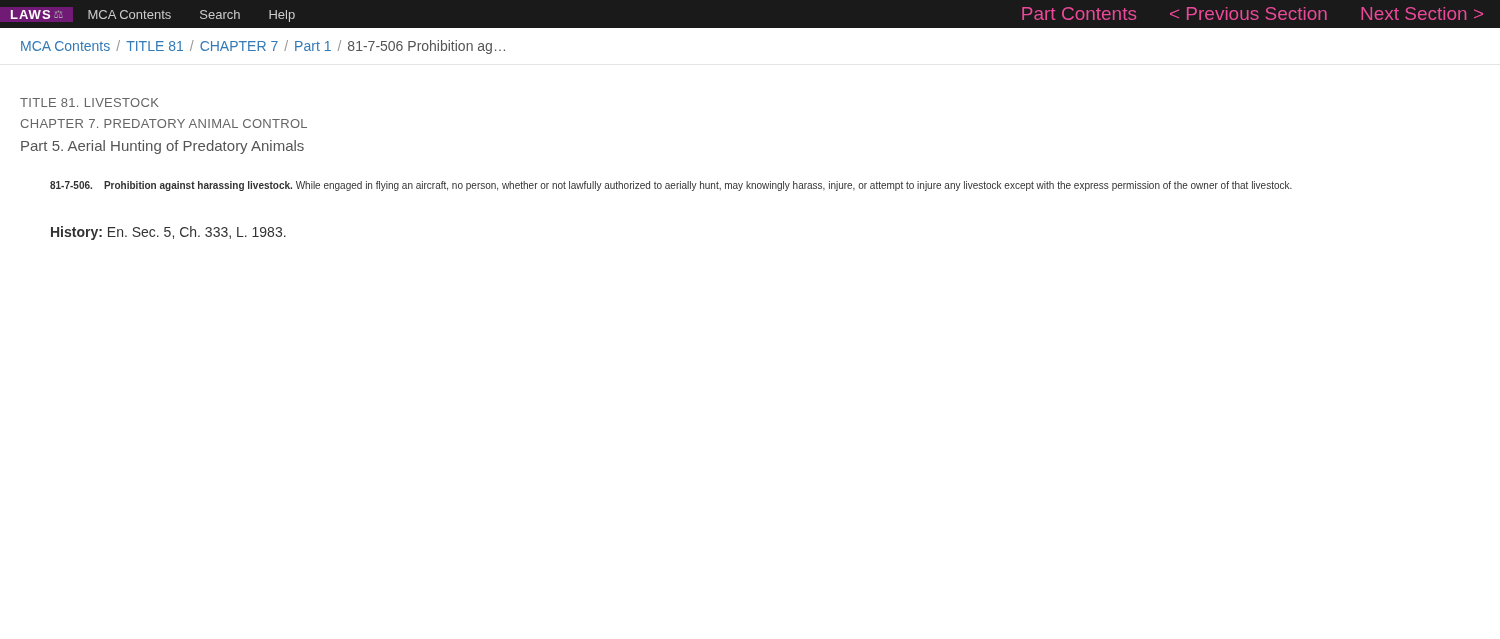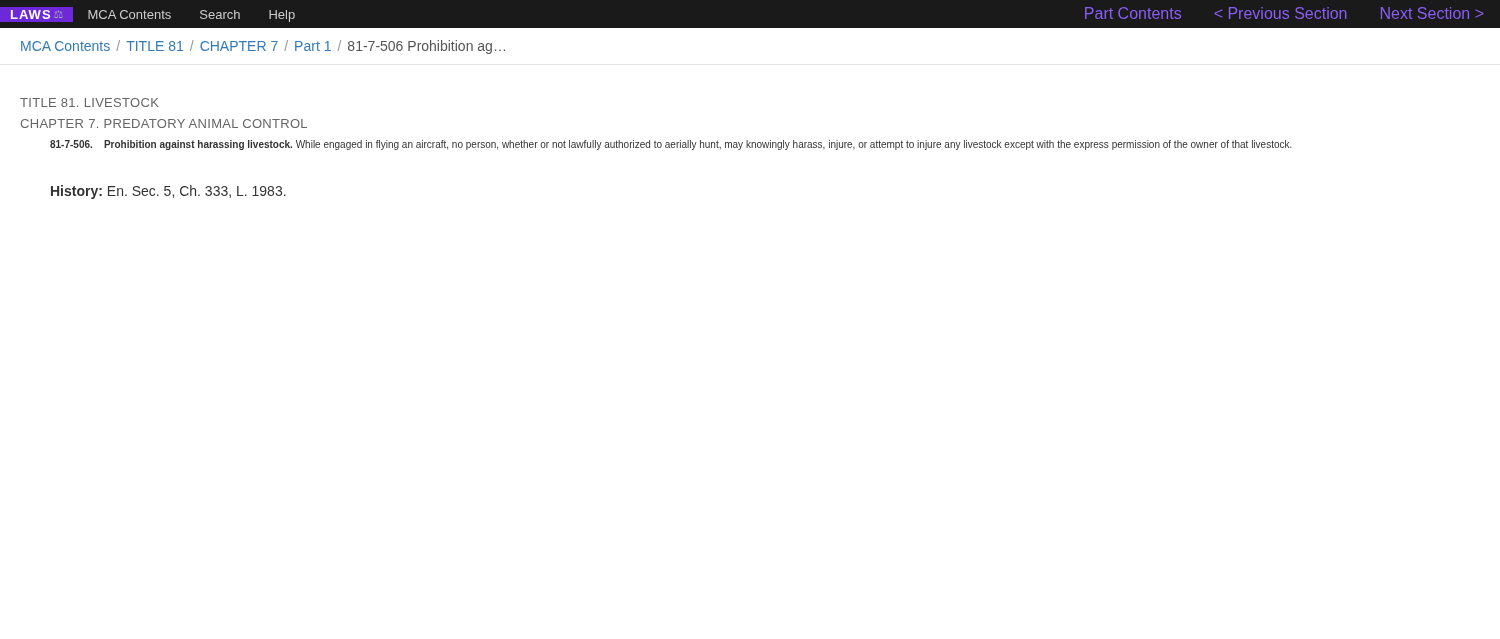--- a/index.html
+++ b/index.html
@@ -31,21 +31,21 @@
       display: flex;
       align-items: center;
       flex: 1;
     }
 
     .logo-area {
       display: flex;
       align-items: center;
       padding: 0 10px;
       height: 100%;
-      background-color: #6d28d9;
+      background-color: #701a75;
     }
 
     .logo-text {
       color: #fff;
       font-weight: bold;
       font-size: 13px;
       letter-spacing: 1px;
     }
 
     .logo-icon {
@@ -64,28 +64,28 @@
       cursor: pointer;
     }
 
     .top-nav-right {
       display: flex;
       align-items: center;
       height: 100%;
     }
 
     .nav-right-link {
-      color: #8b5cf6;
+      color: #ec4899;
       text-decoration: none;
       padding: 0 16px;
       height: 100%;
       display: flex;
       align-items: center;
       cursor: pointer;
-      font-size: 16px;
+      font-size: 19px;
     }
 
     
     .breadcrumb {
       display: flex;
       align-items: center;
       padding: 10px 20px;
       font-family: Arial, sans-serif;
       font-size: 14px;
       color: #555;
@@ -205,20 +205,21 @@
   <span class="breadcrumb-separator">/</span>
   <a class="breadcrumb-item">Part 1</a>
   <span class="breadcrumb-separator">/</span>
   <span class="breadcrumb-current">81-7-506 Prohibition ag…</span>
 </div>
 
 <div class="main-content">
 
   <div class="subtitle-block">TITLE 81. LIVESTOCK</div>
   <div class="subtitle-block">CHAPTER 7. PREDATORY ANIMAL CONTROL</div>
+  <div class="part-title">Part 5. Aerial Hunting of Predatory Animals</div>
 
 
   <p class="section-body">
     <span class="section-number">81-7-506.</span>
     &nbsp;&nbsp;
     <span class="section-label">Prohibition against harassing livestock.</span>
     <span> While engaged in flying an aircraft, no person, whether or not lawfully authorized to aerially hunt, may knowingly harass, injure, or attempt to injure any livestock except with the express permission of the owner of that livestock.</span>
   </p>
 
   <div class="history-block">

